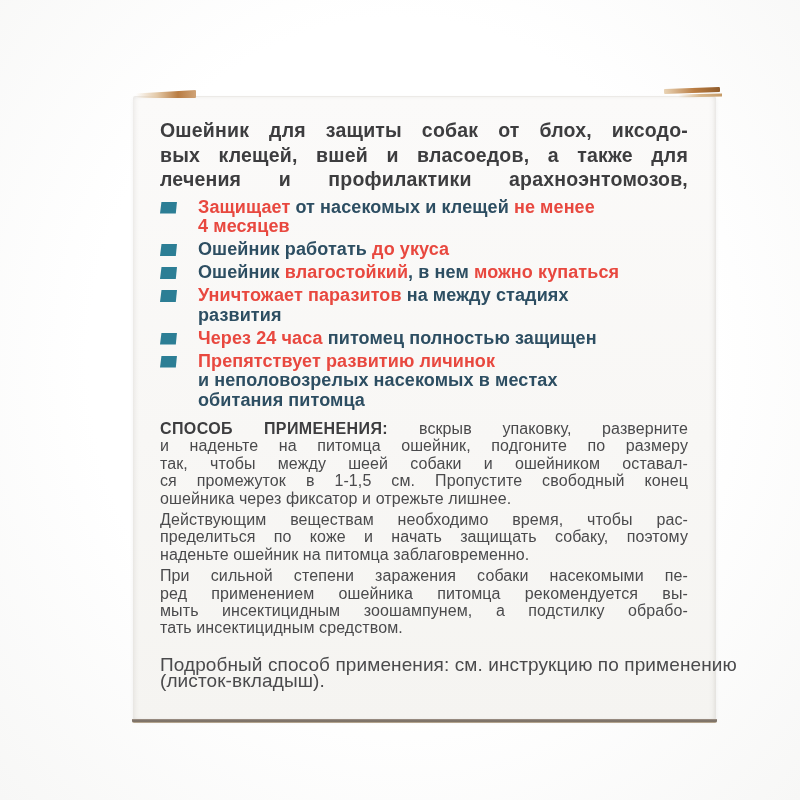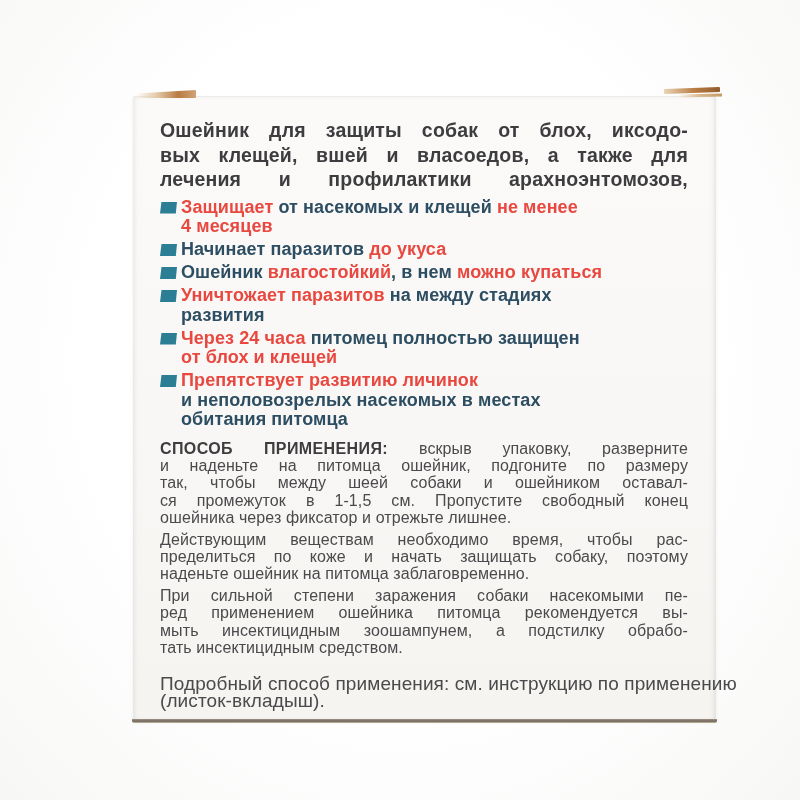--- a/index.html
+++ b/index.html
@@ -59,21 +59,21 @@
     letter-spacing:.2px;
   }
   .benefits{margin-top:6px;}
   .benefit{display:flex;align-items:flex-start;margin-top:3.5px;}
   .bullet-marker{
     flex:none;width:17px;height:12px;margin:4px 0 0 0;
     background:var(--teal);
     clip-path:polygon(9% 0,100% 0,93% 100%,0 100%);
   }
   .benefit-text{
-    margin-left:4px;
+    margin-left:21px;
     font-weight:700;font-size:18px;line-height:19.5px;
     letter-spacing:.1px;
     color:var(--navy);
   }
   .st-red{color:var(--red);}
   .st-navy{color:var(--navy);}
   .st-strong{font-weight:700;color:var(--ink);letter-spacing:.4px;}
   .para{
     margin-top:4px;
     color:var(--body);
@@ -108,41 +108,40 @@
           <div class="benefit">
             <span class="bullet-marker"></span>
             <div class="benefit-text">
               <div class="tline"><span class="st-red">Защищает </span><span class="st-navy">от насекомых и клещей </span><span class="st-red">не менее</span></div>
               <div class="tline"><span class="st-red">4 месяцев</span></div>
             </div>
           </div>
           <div class="benefit">
             <span class="bullet-marker"></span>
             <div class="benefit-text">
-              <div class="tline"><span class="st-navy">Начинает паразитов </span><span class="st-red">до укуса</span></div>
+              <div class="tline"><span class="st-navy">Ошейник работать </span><span class="st-red">до укуса</span></div>
             </div>
           </div>
           <div class="benefit">
             <span class="bullet-marker"></span>
             <div class="benefit-text">
               <div class="tline"><span class="st-navy">Ошейник </span><span class="st-red">влагостойкий</span><span class="st-navy">, в нем </span><span class="st-red">можно купаться</span></div>
             </div>
           </div>
           <div class="benefit">
             <span class="bullet-marker"></span>
             <div class="benefit-text">
               <div class="tline"><span class="st-red">Уничтожает паразитов </span><span class="st-navy">на между стадиях</span></div>
               <div class="tline"><span class="st-navy">развития</span></div>
             </div>
           </div>
           <div class="benefit">
             <span class="bullet-marker"></span>
             <div class="benefit-text">
               <div class="tline"><span class="st-red">Через 24 часа </span><span class="st-navy">питомец полностью защищен</span></div>
-              <div class="tline"><span class="st-red">от блох и клещей</span></div>
             </div>
           </div>
           <div class="benefit">
             <span class="bullet-marker"></span>
             <div class="benefit-text">
               <div class="tline"><span class="st-red">Препятствует развитию личинок</span></div>
               <div class="tline"><span class="st-navy">и неполовозрелых насекомых в местах</span></div>
               <div class="tline"><span class="st-navy">обитания питомца</span></div>
             </div>
           </div>

